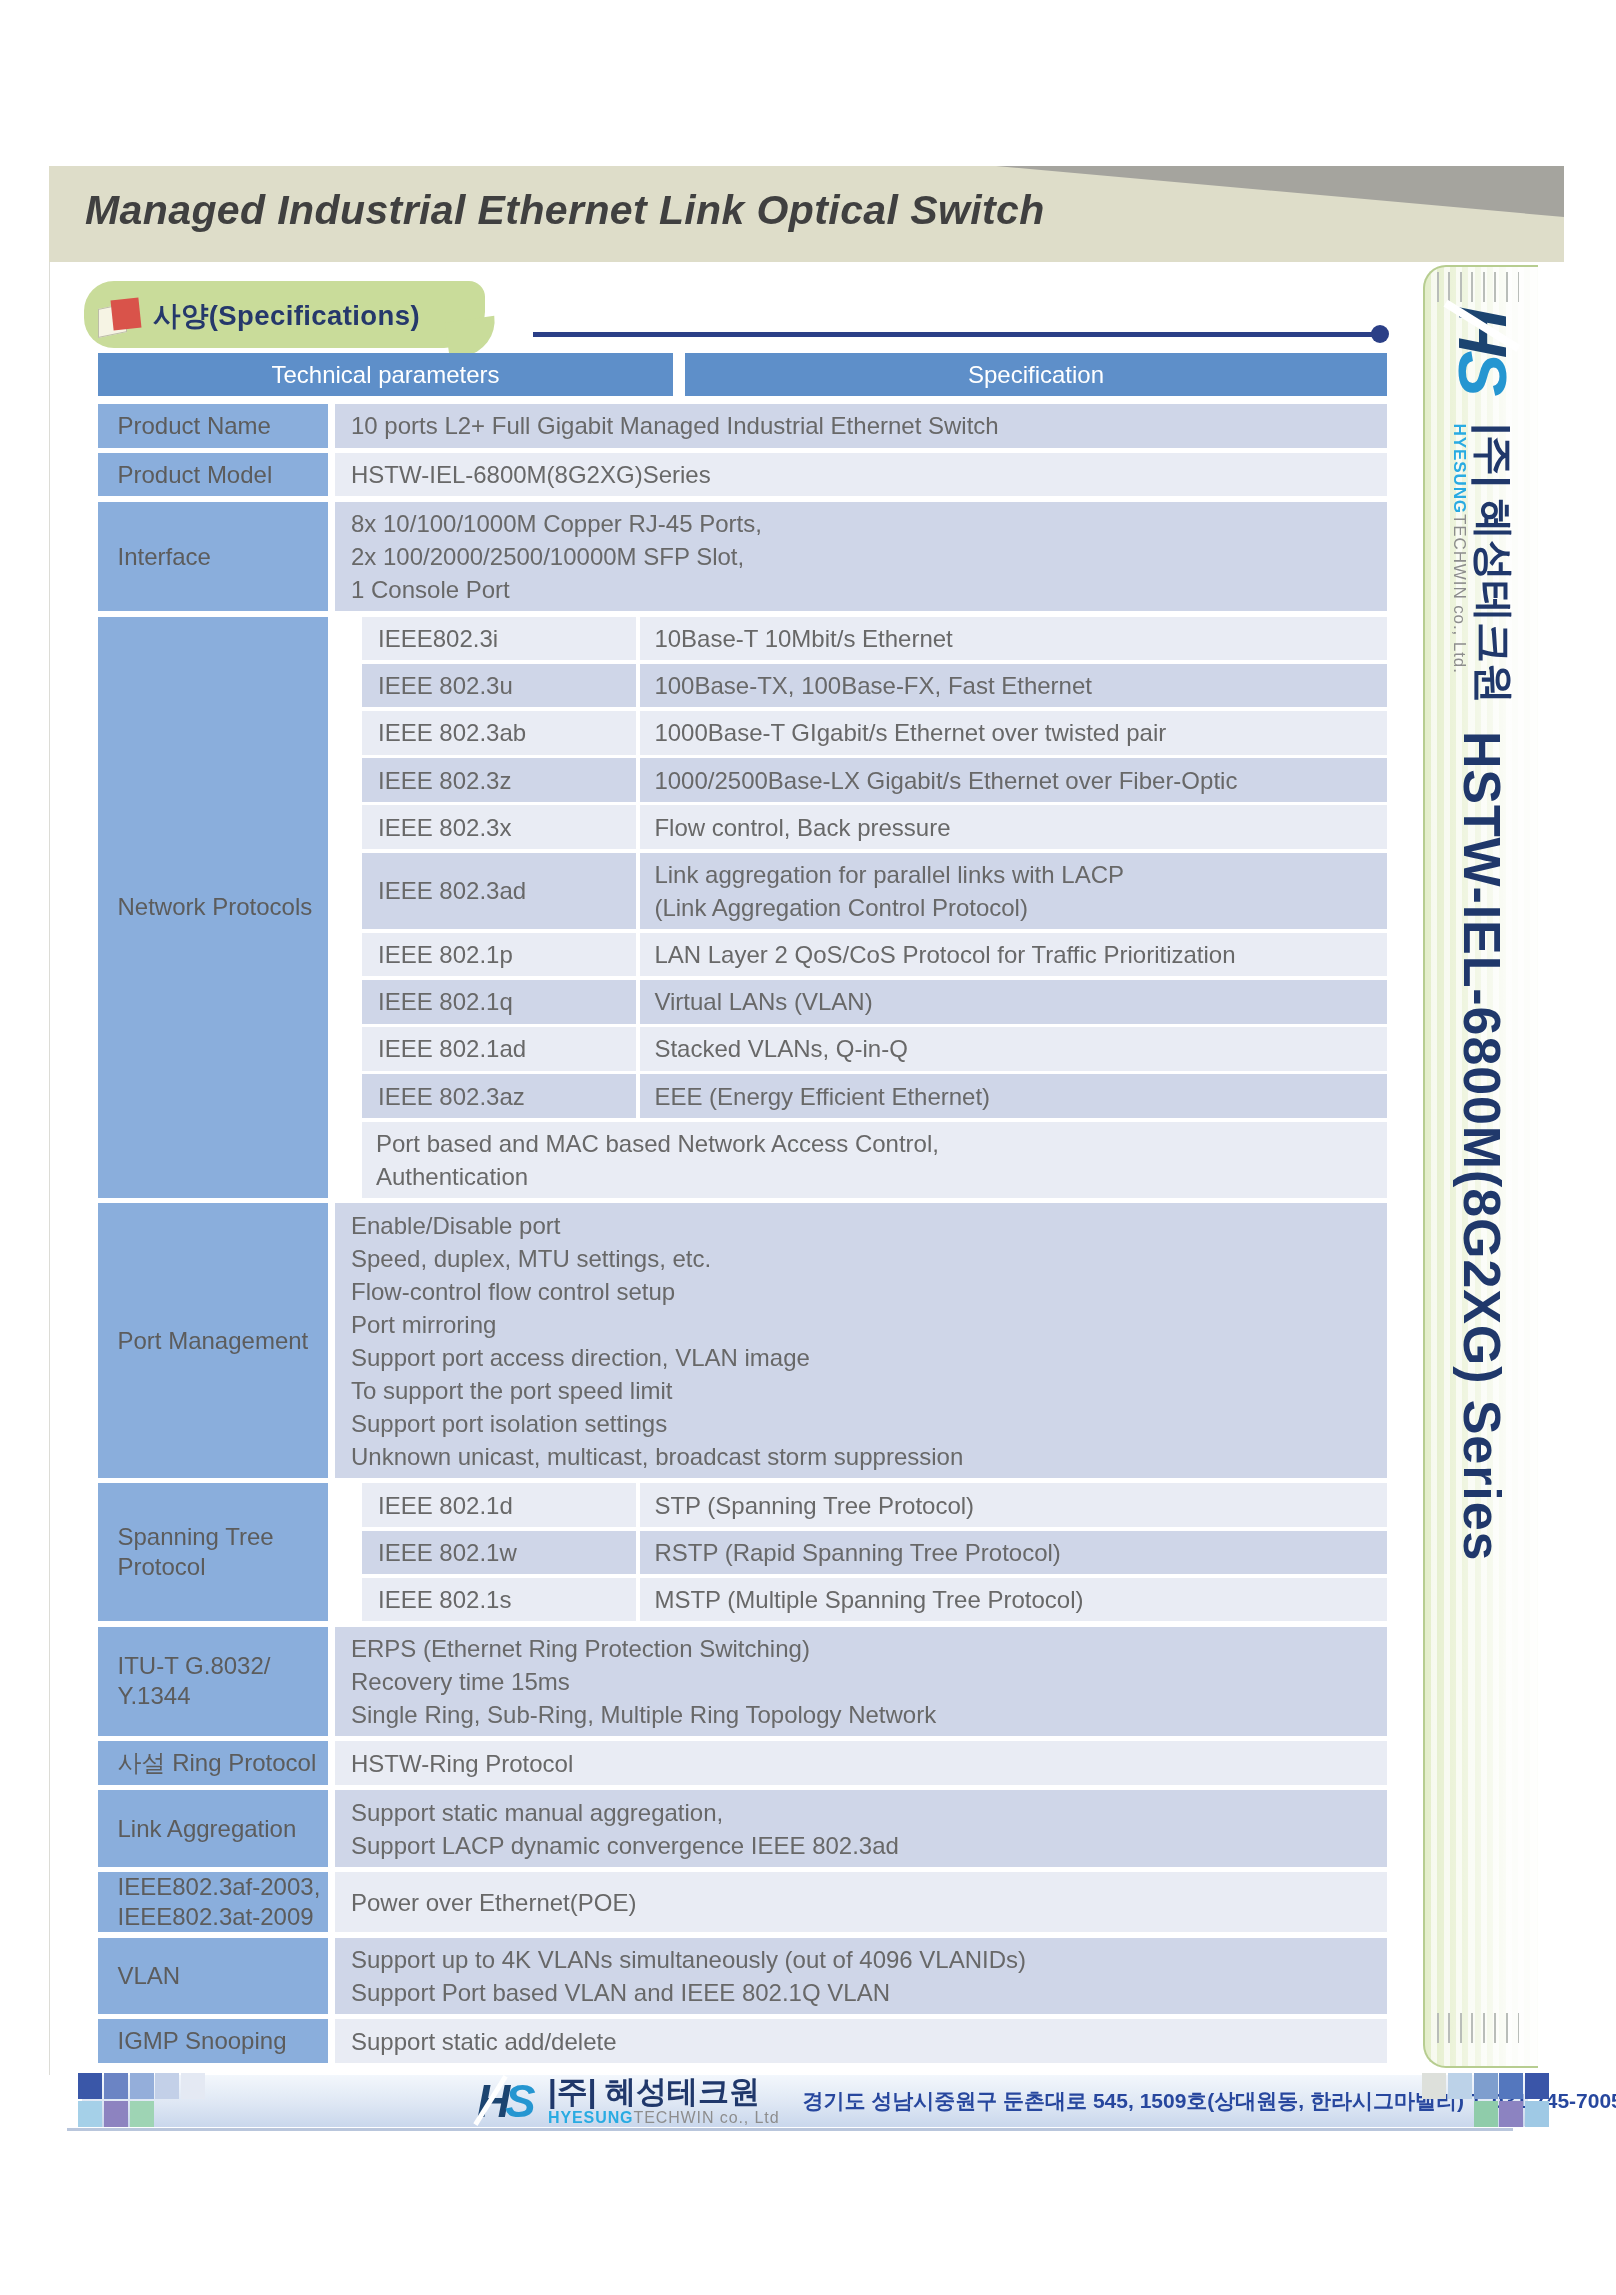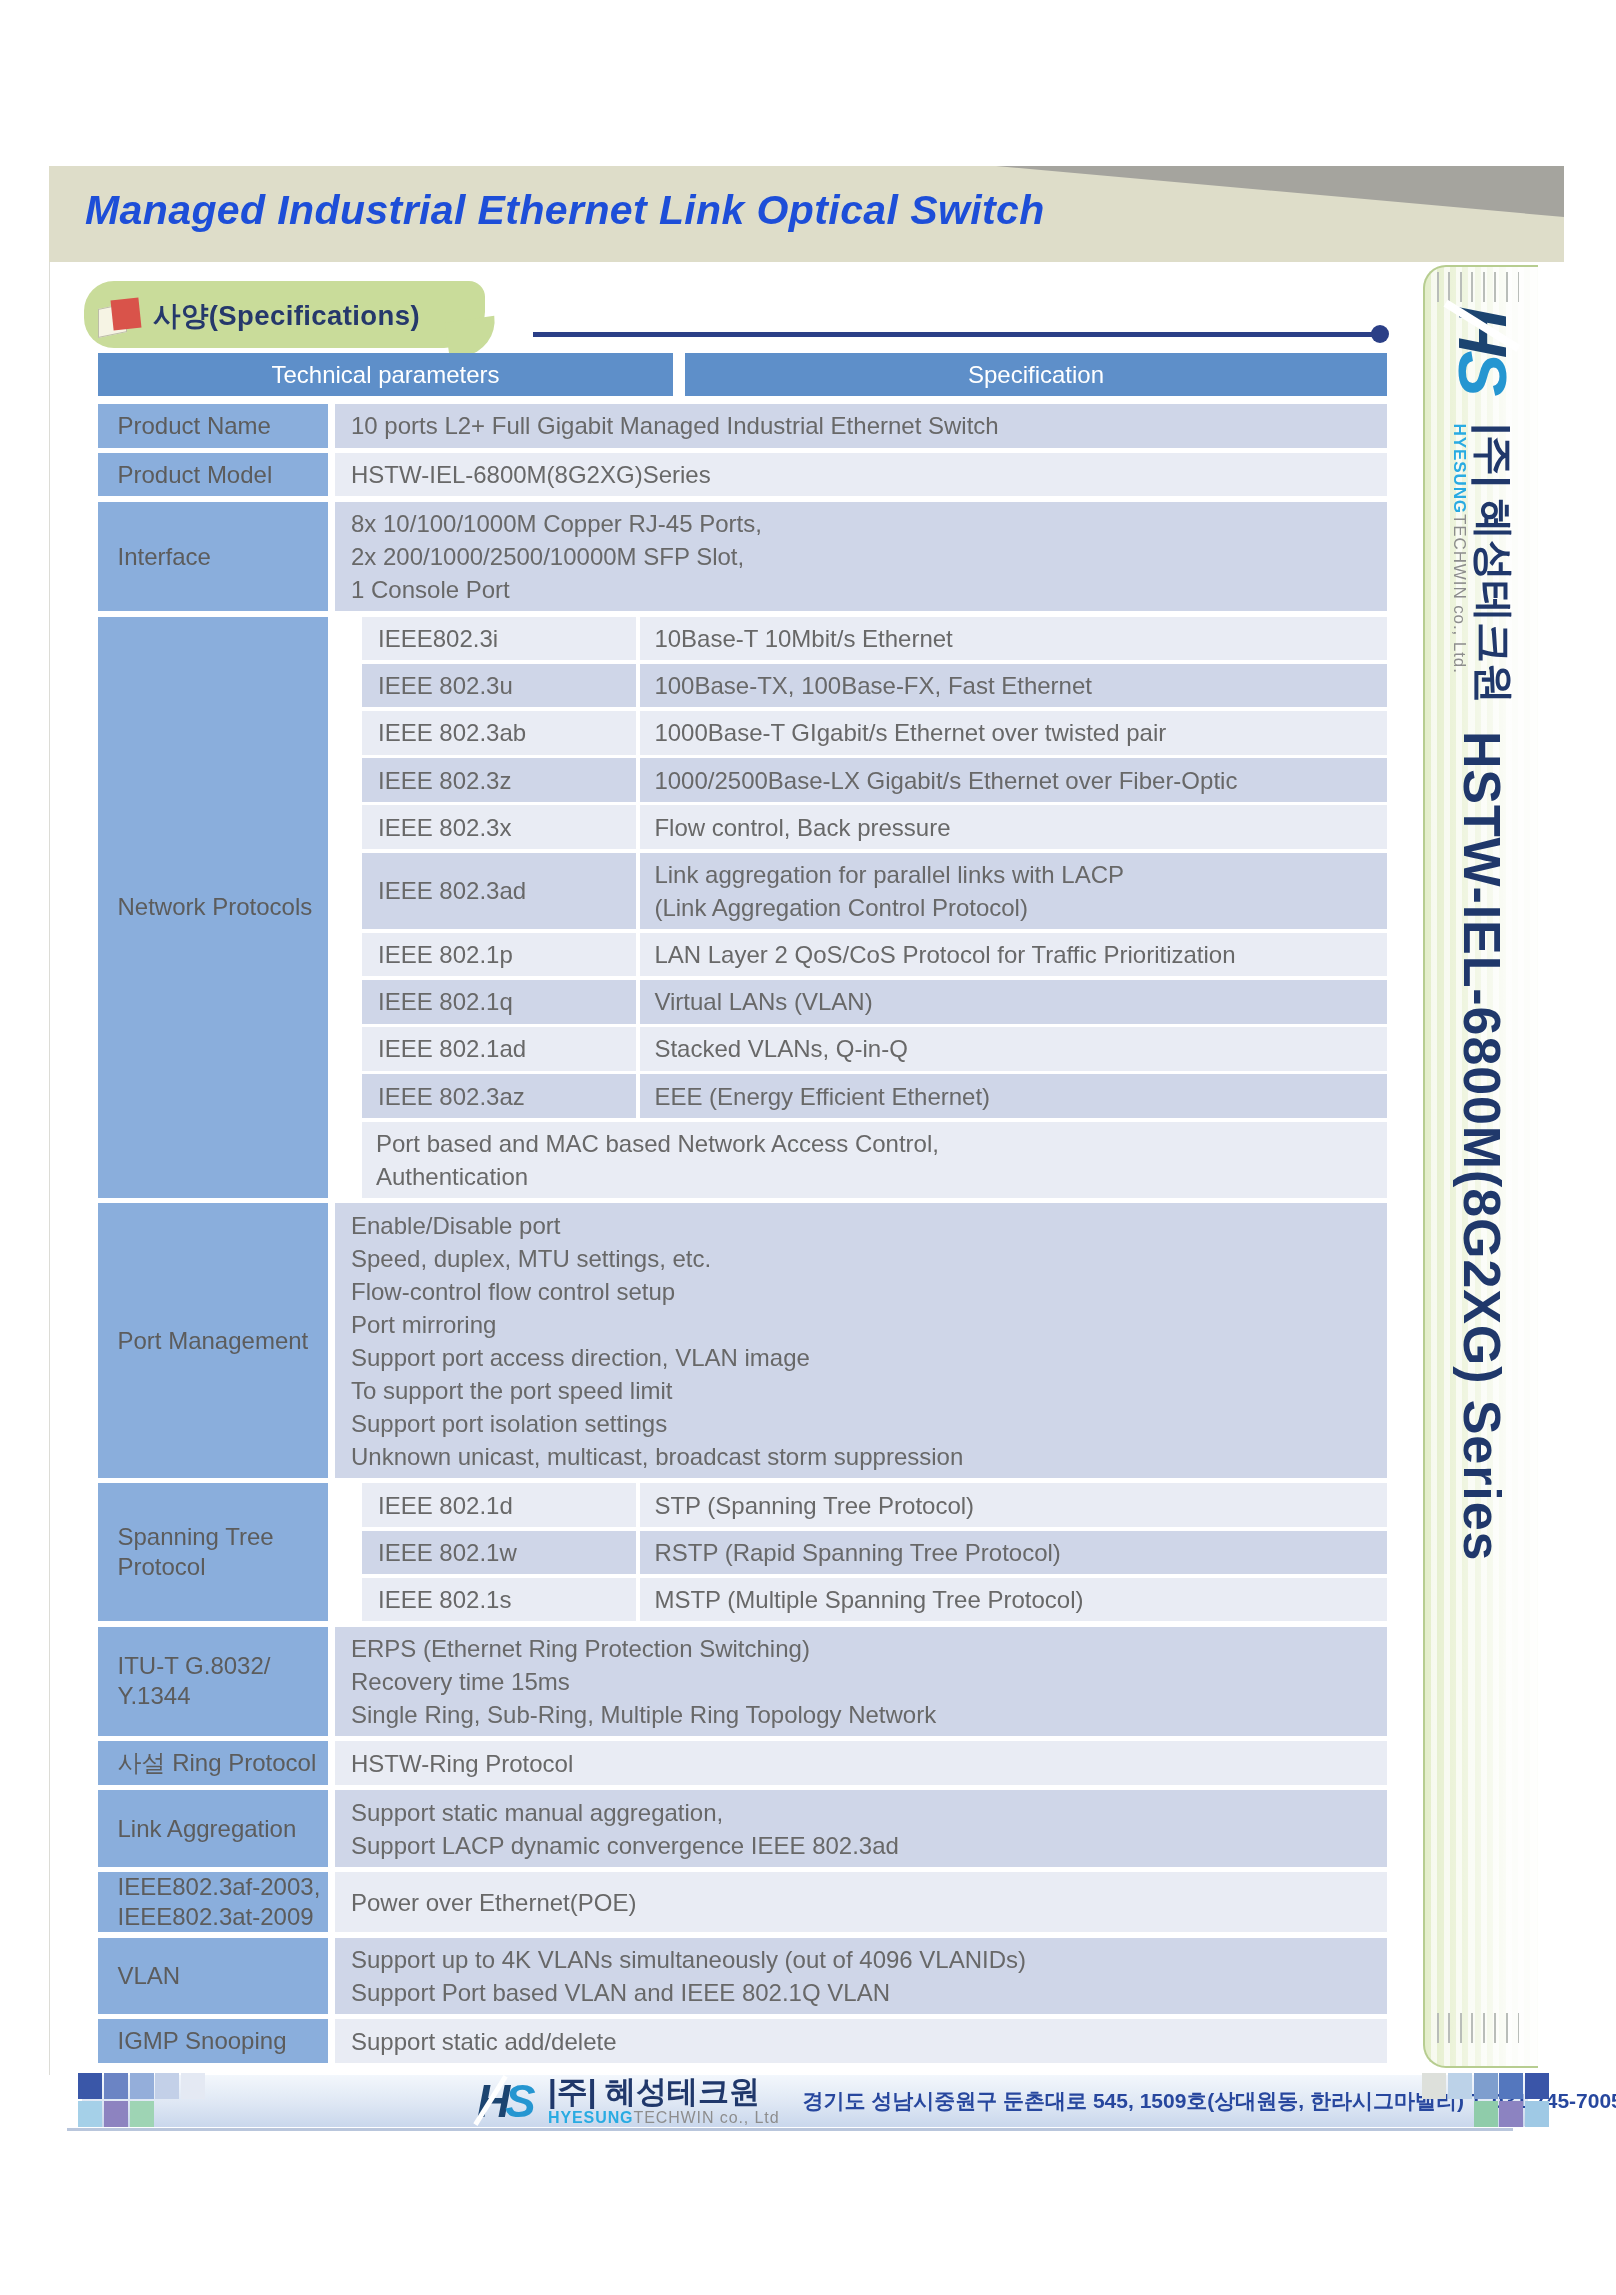--- a/index.html
+++ b/index.html
@@ -3,21 +3,21 @@
 <meta charset="utf-8">
 <style>
   html,body{margin:0;padding:0;background:#ffffff;}
   body{width:1616px;height:2295px;position:relative;font-family:"Liberation Sans","DejaVu Sans",sans-serif;overflow:hidden;}
 
   
   .title-bar{position:absolute;left:49px;top:166px;width:1515px;height:96px;background:#DEDDC9;}
   .title-wedge{position:absolute;right:0;top:0;width:568px;height:51px;background:#A5A49E;
                clip-path:polygon(0 0,100% 0,100% 100%);}
   .page-title{position:absolute;left:36px;top:21px;font-size:41px;font-weight:bold;font-style:italic;
-              color:#1d4ed8;letter-spacing:0.4px;white-space:nowrap;}
+              color:#404040;letter-spacing:0.4px;white-space:nowrap;}
 
   .left-edge{position:absolute;left:49px;top:166px;width:0.9px;height:1909px;background:#DCDCD6;}
 
   
   .section-blob{position:absolute;left:84px;top:281px;width:401px;height:67px;background:#C9DC9A;
                 border-radius:30px 16px 41px 30px / 30px 16px 36px 30px;}
   .section-blob .curl{position:absolute;right:-12.4px;bottom:-7px;width:50px;height:36px;background:#C9DC9A;
                 border-radius:0 0 53px 7px;transform:rotate(-8deg);}
   .icon-book{position:absolute;left:14px;top:16px;width:46px;height:39px;}
   .icon-book .page{position:absolute;left:0;top:9px;width:27px;height:27px;background:#F6F4E4;
@@ -131,21 +131,21 @@
         <div class="val light" data-interactable="false">
           <div data-interactable="false">HSTW-IEL-6800M(8G2XG)Series</div>
         </div>
       </div>
       <div class="row" data-interactable="false">
         <div class="lbl" data-interactable="false">
           <div data-interactable="false">Interface</div>
         </div>
         <div class="val dark" data-interactable="false">
           <div data-interactable="false">8x 10/100/1000M Copper RJ-45 Ports,</div>
-          <div data-interactable="false">2x 200/1000/2500/10000M SFP Slot,</div>
+          <div data-interactable="false">2x 100/2000/2500/10000M SFP Slot,</div>
           <div data-interactable="false">1 Console Port</div>
         </div>
       </div>
       <div class="row" data-interactable="false">
         <div class="lbl" data-interactable="false">
           <div data-interactable="false">Network Protocols</div>
         </div>
         <div class="subrows" data-interactable="false">
           <div class="subrow" data-interactable="false">
             <div class="proto light" data-interactable="false">

